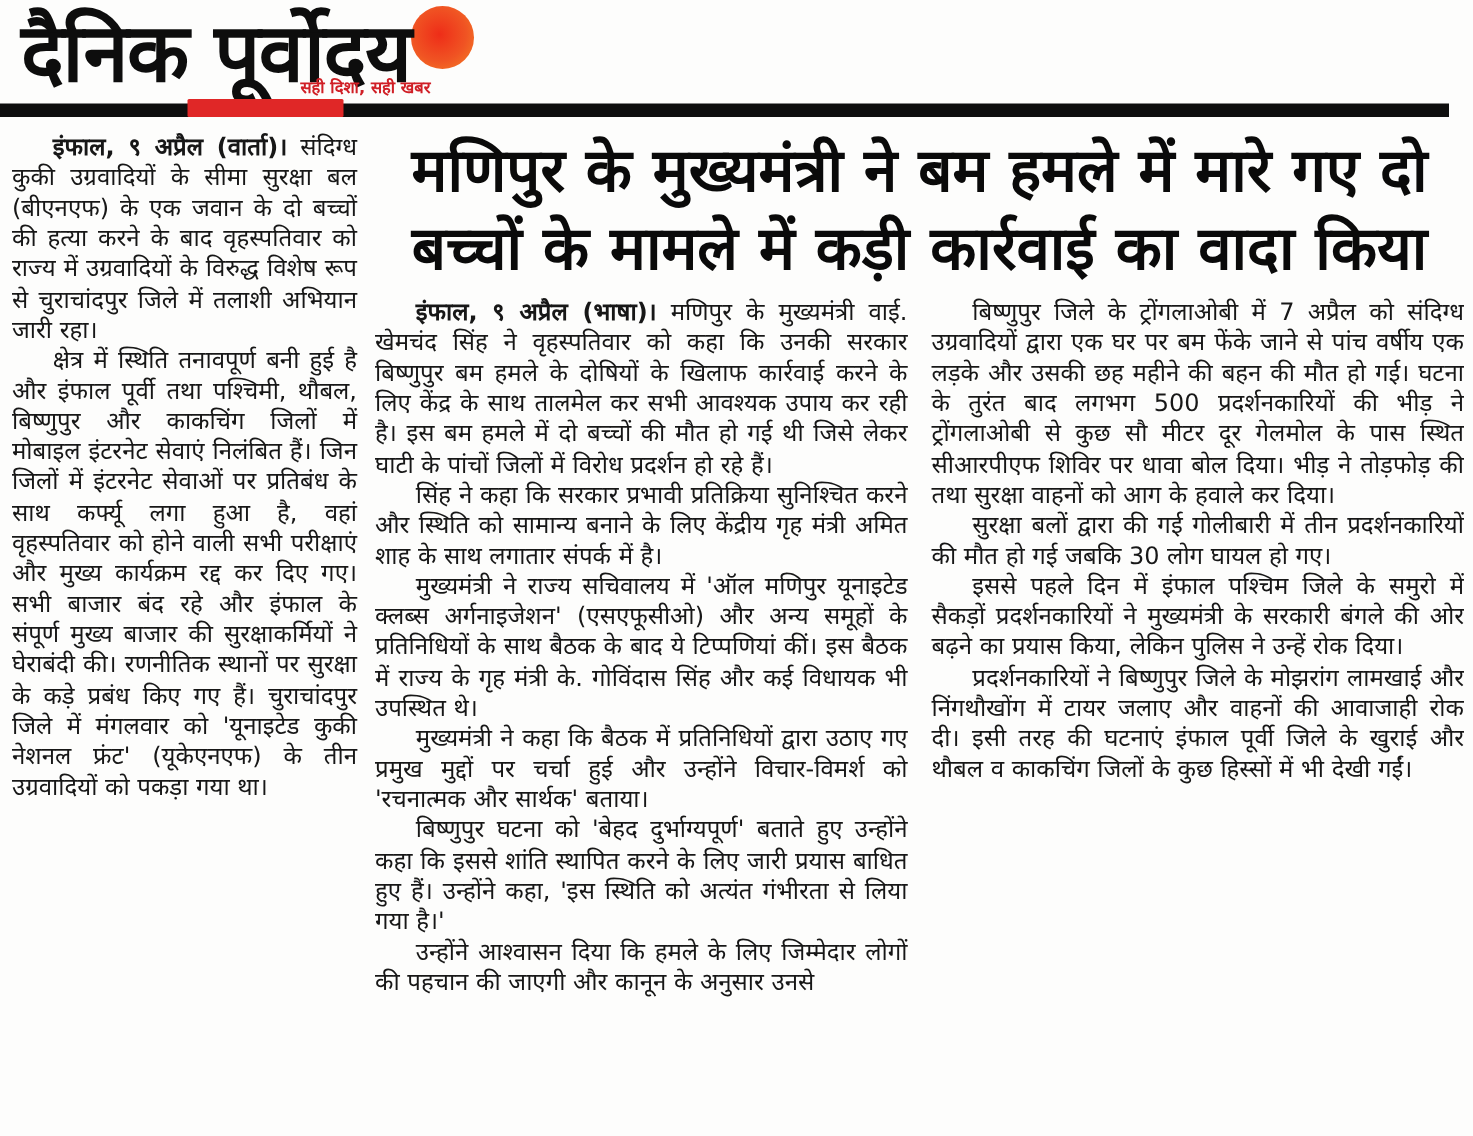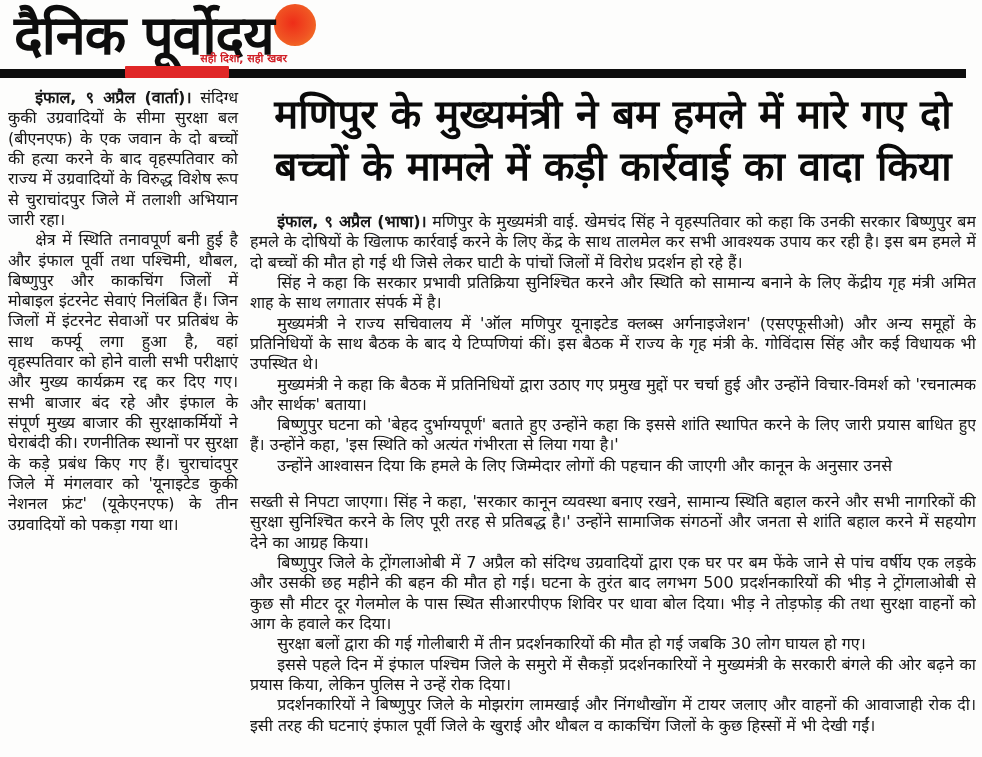--- a/index.html
+++ b/index.html
@@ -51,21 +51,21 @@
   .body-text p{
     margin:0;text-align:justify;text-indent:1.7em;
     font-size:16px;line-height:1.27;color:#171717;
   }
   .dateline{font-weight:bold;}
   
   .main-headline{
     font-size:40px;font-weight:bold;line-height:1.3;
     color:#0a0a0a;text-align:center;white-space:nowrap;
   }
-  .main-cols{display:flex;gap:16px;margin-top:20px;flex-direction:column;}
+  .main-cols{display:flex;gap:16px;margin-top:6px;}
   .main-col{flex:1;min-width:0;}
   .main-col p{font-size:16px;line-height:1.27;}
 </style>
 </head>
 <body>
 
 <header class="masthead">
   <span class="sun-graphic"></span>
   <div class="masthead-title">दैनिक पूर्वोदय</div>
   <div class="masthead-tagline">सही दिशा, सही खबर</div>
@@ -95,21 +95,20 @@
         <p><span class="dateline">इंफाल, ९ अप्रैल (भाषा)।</span>
           <span>मणिपुर के मुख्यमंत्री वाई. खेमचंद सिंह ने वृहस्पतिवार को कहा कि उनकी सरकार बिष्णुपुर बम हमले के दोषियों के खिलाफ कार्रवाई करने के लिए केंद्र के साथ तालमेल कर सभी आवश्यक उपाय कर रही है। इस बम हमले में दो बच्चों की मौत हो गई थी जिसे लेकर घाटी के पांचों जिलों में विरोध प्रदर्शन हो रहे हैं।</span></p>
         <p>सिंह ने कहा कि सरकार प्रभावी प्रतिक्रिया सुनिश्चित करने और स्थिति को सामान्य बनाने के लिए केंद्रीय गृह मंत्री अमित शाह के साथ लगातार संपर्क में है।</p>
         <p>मुख्यमंत्री ने राज्य सचिवालय में 'ऑल मणिपुर यूनाइटेड क्लब्स अर्गनाइजेशन' (एसएफूसीओ) और अन्य समूहों के प्रतिनिधियों के साथ बैठक के बाद ये टिप्पणियां कीं। इस बैठक में राज्य के गृह मंत्री के. गोविंदास सिंह और कई विधायक भी उपस्थित थे।</p>
         <p>मुख्यमंत्री ने कहा कि बैठक में प्रतिनिधियों द्वारा उठाए गए प्रमुख मुद्दों पर चर्चा हुई और उन्होंने विचार-विमर्श को 'रचनात्मक और सार्थक' बताया।</p>
         <p>बिष्णुपुर घटना को 'बेहद दुर्भाग्यपूर्ण' बताते हुए उन्होंने कहा कि इससे शांति स्थापित करने के लिए जारी प्रयास बाधित हुए हैं। उन्होंने कहा, 'इस स्थिति को अत्यंत गंभीरता से लिया गया है।'</p>
         <p>उन्होंने आश्वासन दिया कि हमले के लिए जिम्मेदार लोगों की पहचान की जाएगी और कानून के अनुसार उनसे</p>
       </div>
 
       <div class="main-col body-text">
-        <p style="text-indent:0;">सख्ती से निपटा जाएगा। सिंह ने कहा, 'सरकार कानून व्यवस्था बनाए रखने, सामान्य स्थिति बहाल करने और सभी नागरिकों की सुरक्षा सुनिश्चित करने के लिए पूरी तरह से प्रतिबद्ध है।' उन्होंने सामाजिक संगठनों और जनता से शांति बहाल करने में सहयोग देने का आग्रह किया।</p>
         <p>बिष्णुपुर जिले के ट्रोंगलाओबी में 7 अप्रैल को संदिग्ध उग्रवादियों द्वारा एक घर पर बम फेंके जाने से पांच वर्षीय एक लड़के और उसकी छह महीने की बहन की मौत हो गई। घटना के तुरंत बाद लगभग 500 प्रदर्शनकारियों की भीड़ ने ट्रोंगलाओबी से कुछ सौ मीटर दूर गेलमोल के पास स्थित सीआरपीएफ शिविर पर धावा बोल दिया। भीड़ ने तोड़फोड़ की तथा सुरक्षा वाहनों को आग के हवाले कर दिया।</p>
         <p>सुरक्षा बलों द्वारा की गई गोलीबारी में तीन प्रदर्शनकारियों की मौत हो गई जबकि 30 लोग घायल हो गए।</p>
         <p>इससे पहले दिन में इंफाल पश्चिम जिले के समुरो में सैकड़ों प्रदर्शनकारियों ने मुख्यमंत्री के सरकारी बंगले की ओर बढ़ने का प्रयास किया, लेकिन पुलिस ने उन्हें रोक दिया।</p>
         <p>प्रदर्शनकारियों ने बिष्णुपुर जिले के मोझरांग लामखाई और निंगथौखोंग में टायर जलाए और वाहनों की आवाजाही रोक दी। इसी तरह की घटनाएं इंफाल पूर्वी जिले के खुराई और थौबल व काकचिंग जिलों के कुछ हिस्सों में भी देखी गईं।</p>
       </div>
 
     </div>
   </main>
 </div>
 

